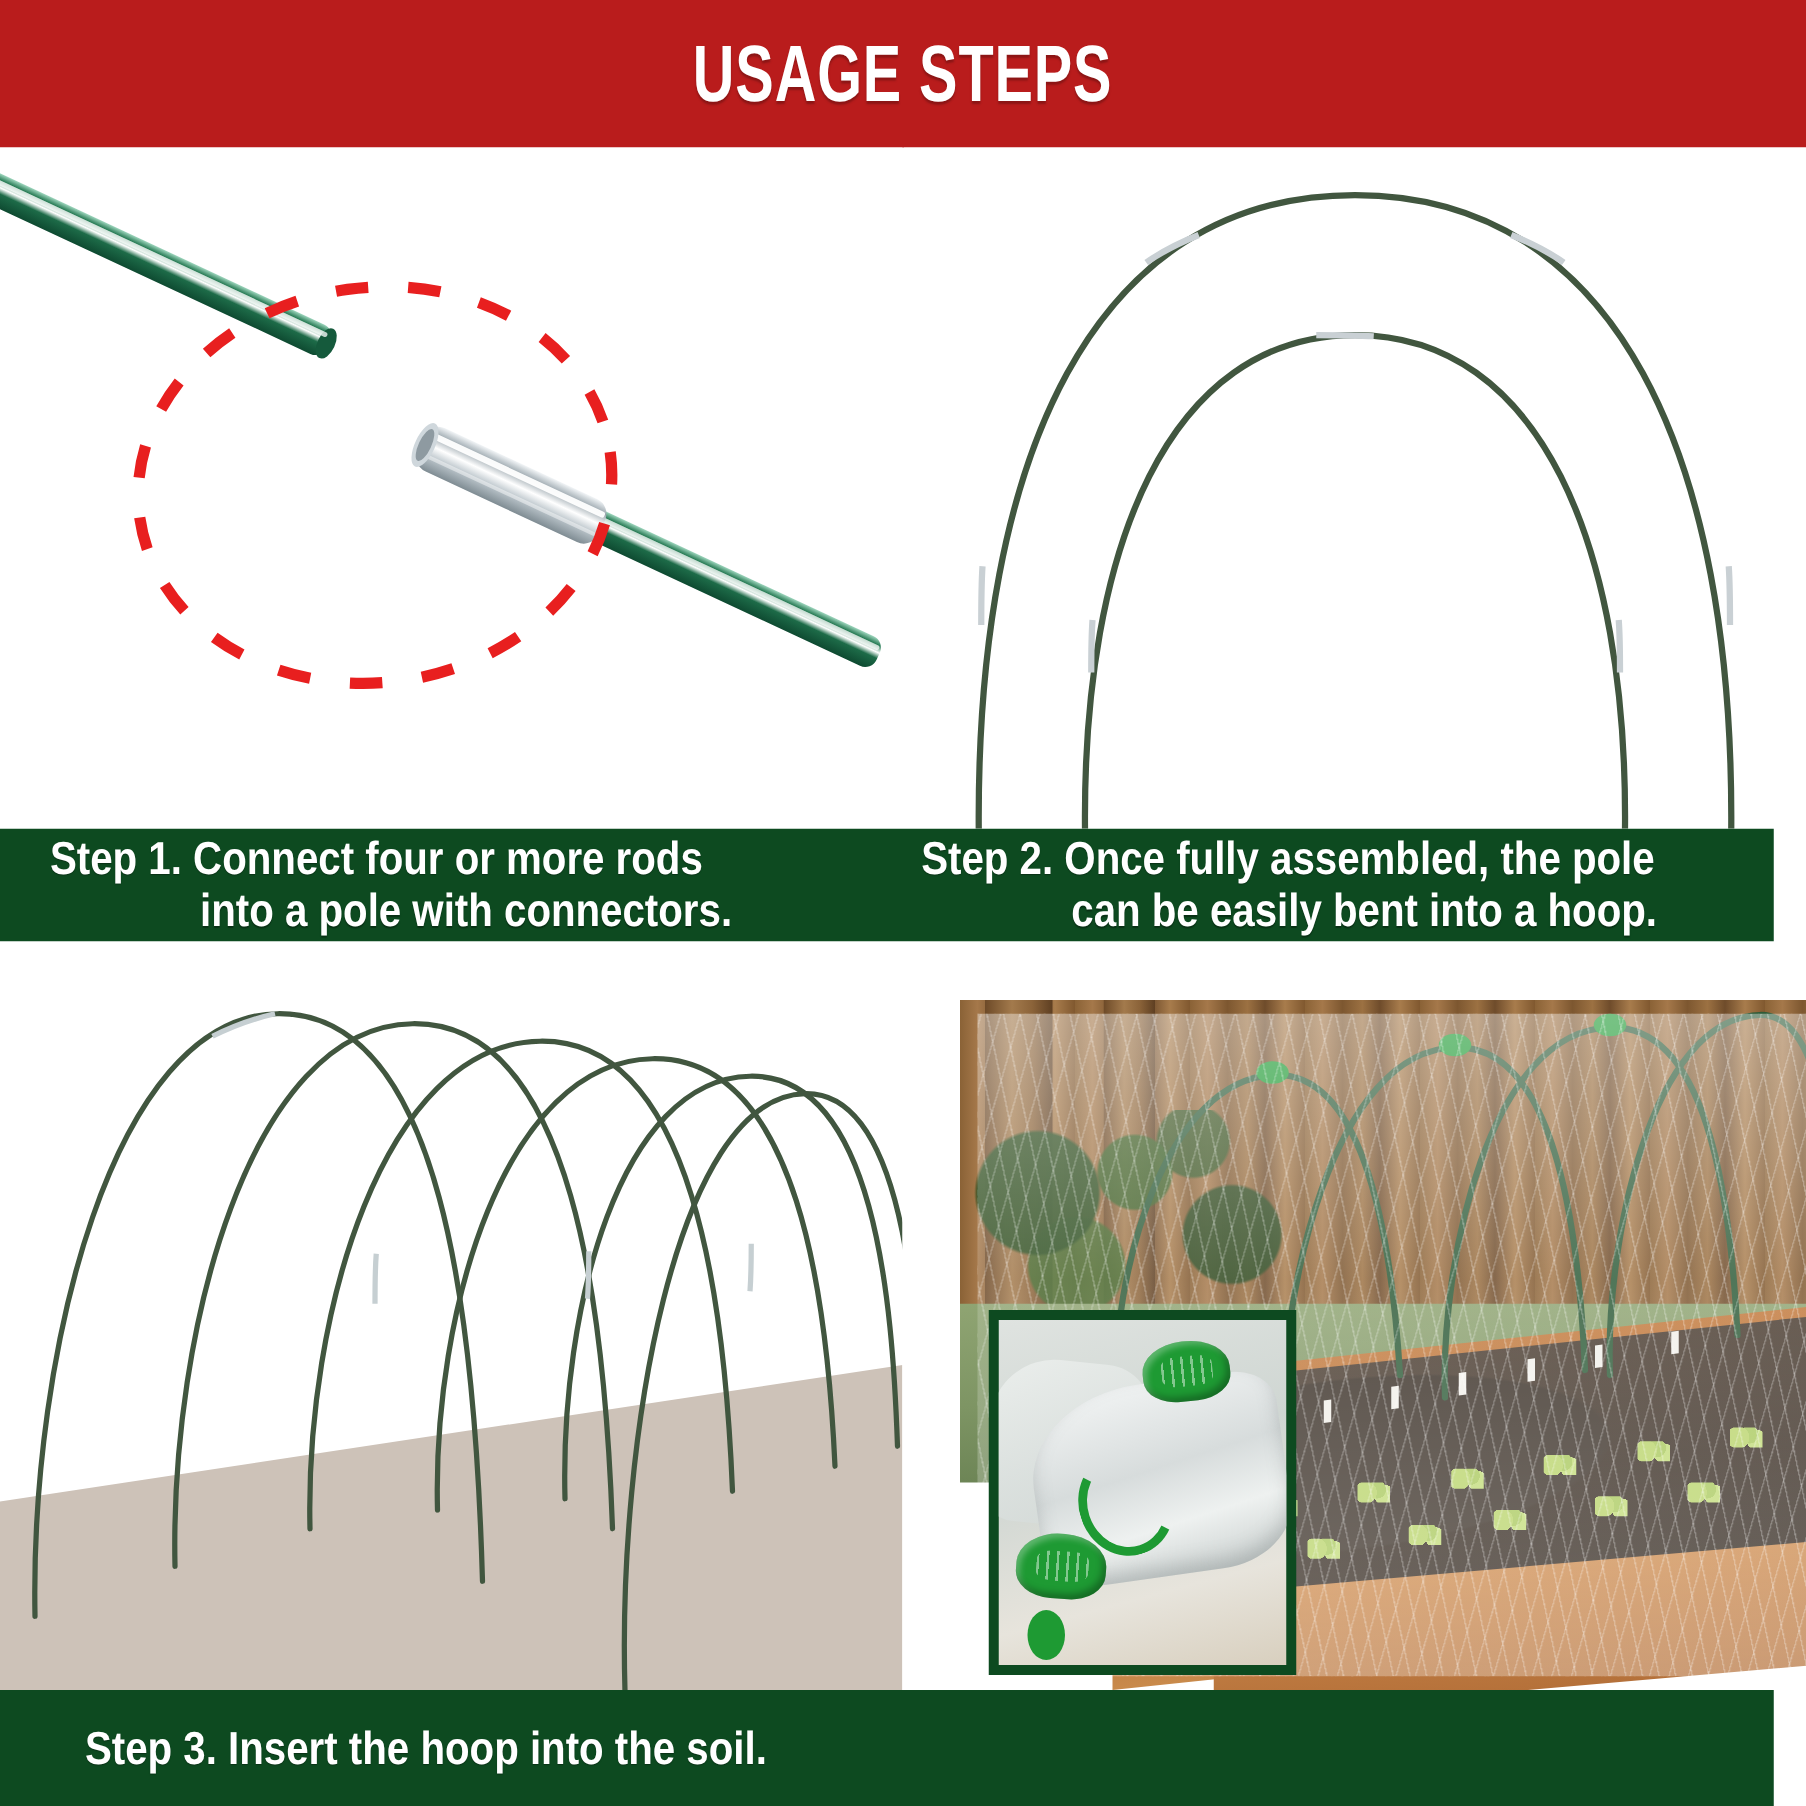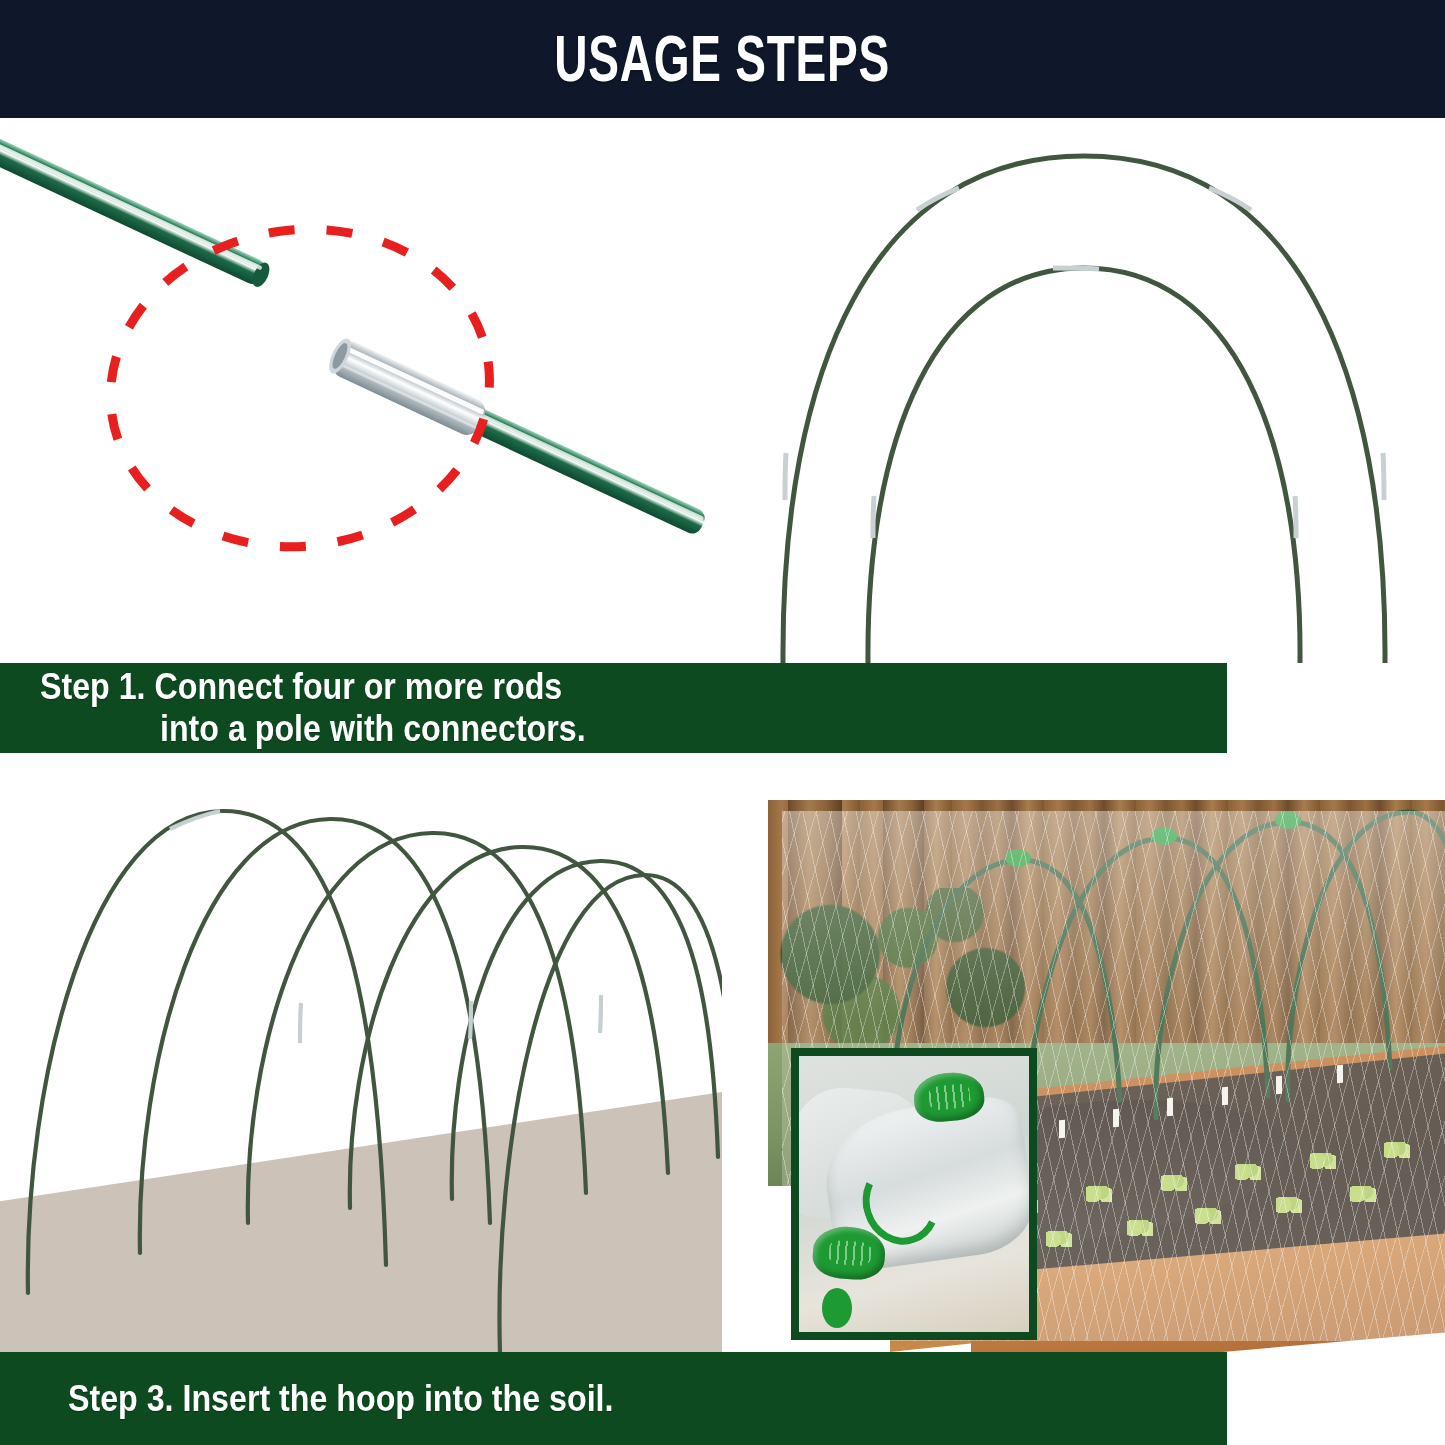--- a/index.html
+++ b/index.html
@@ -20,42 +20,42 @@
     background: #ffffff;
     overflow: hidden;
   }
 
   
   .header-band {
     position: absolute;
     left: 0; top: 0;
     width: 1445px;
     height: 118px;
-    background: #0f172a;
+    background: #b91c1c;
     display: flex;
     align-items: center;
     justify-content: center;
   }
   .header-title {
     color: #ffffff;
     font-family: "Liberation Sans Narrow", "Liberation Sans", sans-serif;
     font-size: 64px;
     font-weight: 700;
     letter-spacing: 1px;
     transform: scaleX(0.72);
     transform-origin: center;
     white-space: nowrap;
     text-shadow: 0 2px 2px rgba(0,0,0,0.25);
   }
 
   
   .caption-band {
     position: absolute;
     left: 0;
-    width: 1227px;
+    width: 1419px;
     background: #0d4a20;
     display: flex;
   }
   .caption-band.mid { top: 663px; height: 90px; }
   .caption-band.bottom { top: 1352px; height: 93px; }
 
   .caption-half {
     width: 722px;
     height: 100%;
     display: flex;
@@ -406,20 +406,24 @@
         </div>
       </div>
     </div>
   </div>
 
   <div class="caption-band mid">
     <div class="caption-half left">
       <div class="cap-line l1">Step 1. Connect four or more rods</div>
       <div class="cap-line l2">into a pole with connectors.</div>
     </div>
+    <div class="caption-half right">
+      <div class="cap-line l1">Step 2. Once fully assembled, the pole</div>
+      <div class="cap-line l2">can be easily bent into a hoop.</div>
+    </div>
   </div>
 
   <div class="caption-band bottom">
     <div class="caption-half left">
       <div class="cap-line center-one">Step 3. Insert the hoop into the soil.</div>
     </div>
   </div>
 
 </div>
 

